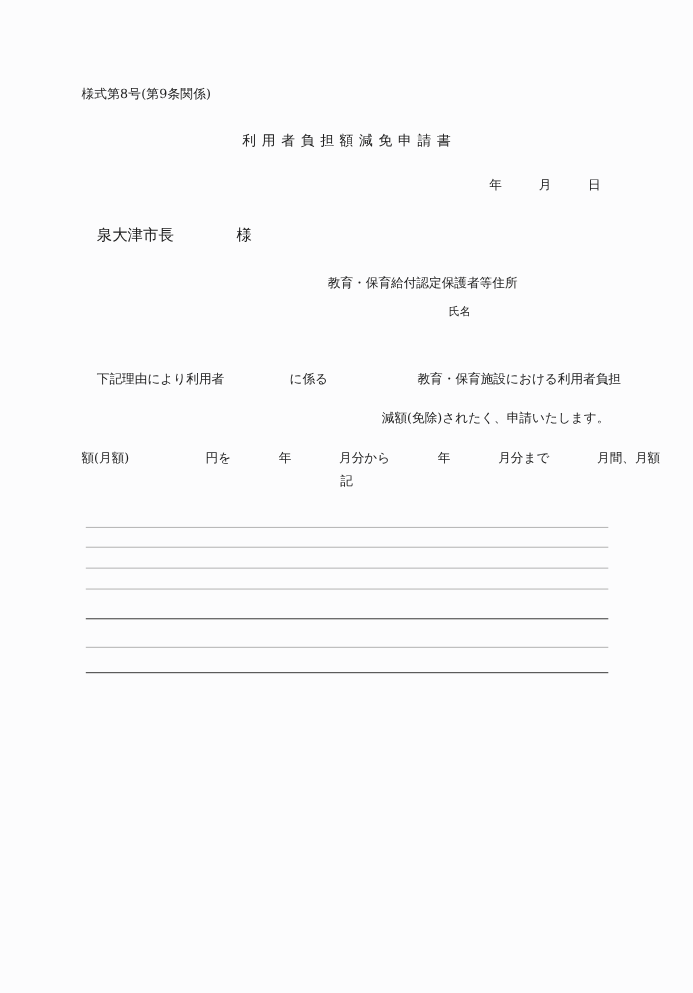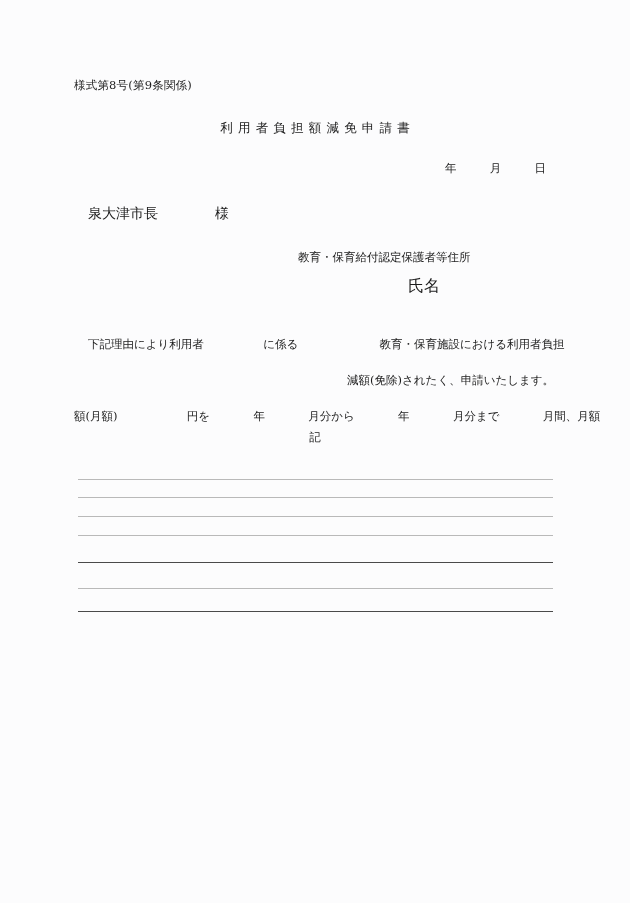--- a/index.html
+++ b/index.html
@@ -81,21 +81,21 @@
     left: 258px;
     top: 250px;
     font-size: 11.5px;
     white-space: nowrap;
     margin-left: 40px;
   }
   .applicant-name {
     position: absolute;
     left: 408px;
     top: 276px;
-    font-size: 16px;
+    font-size: 10px;
     white-space: nowrap;
   }
 
   
   .body-text {
     position: absolute;
     left: 74px;
     top: 326px;
     width: 480px;
     font-size: 11.5px;

